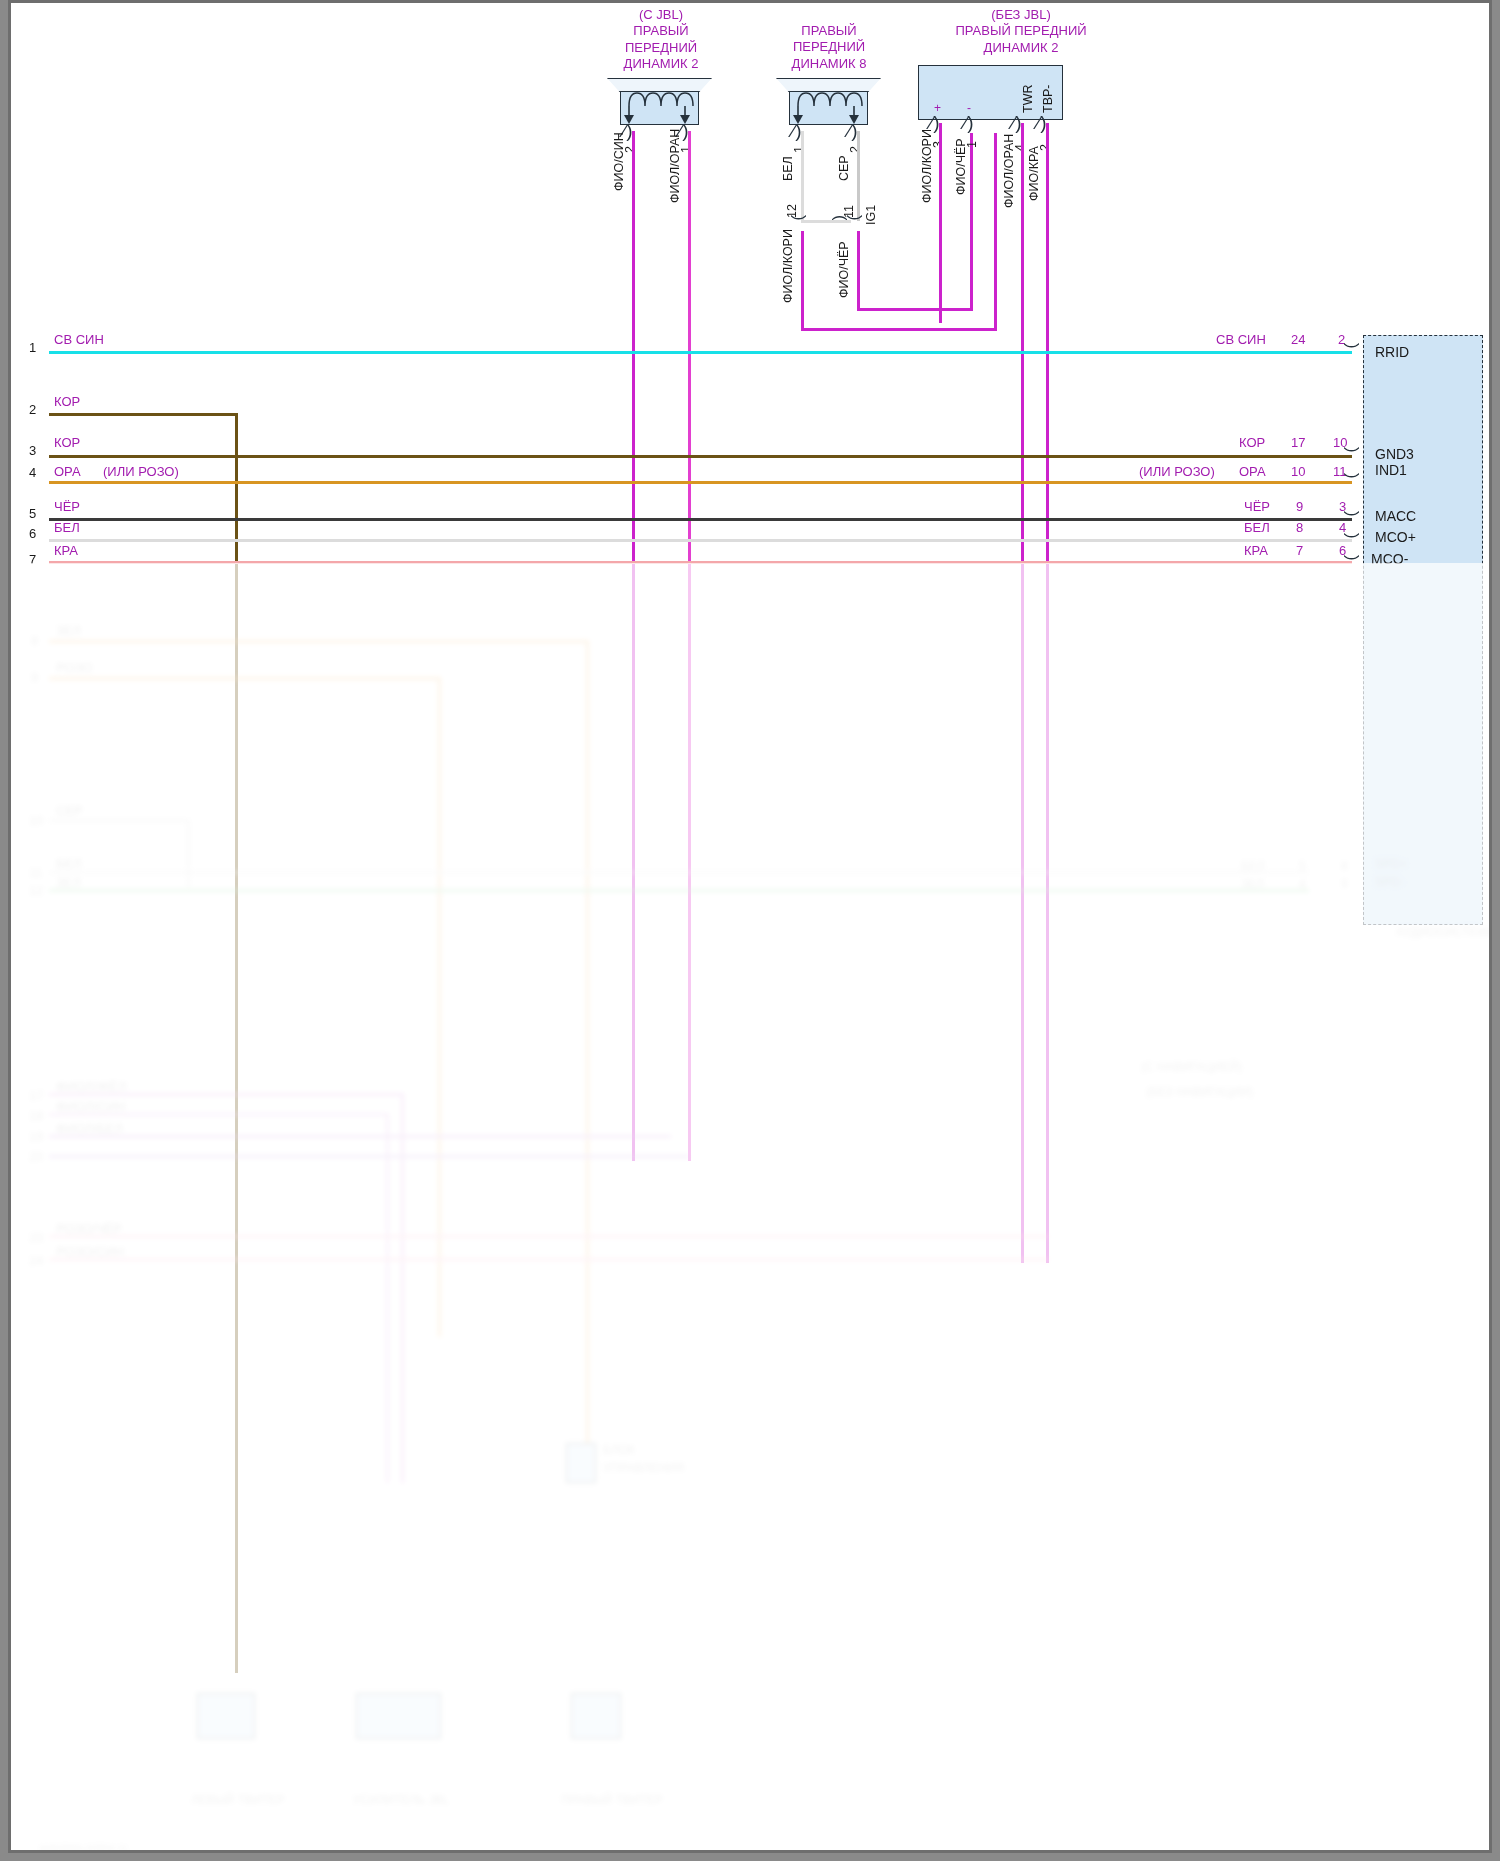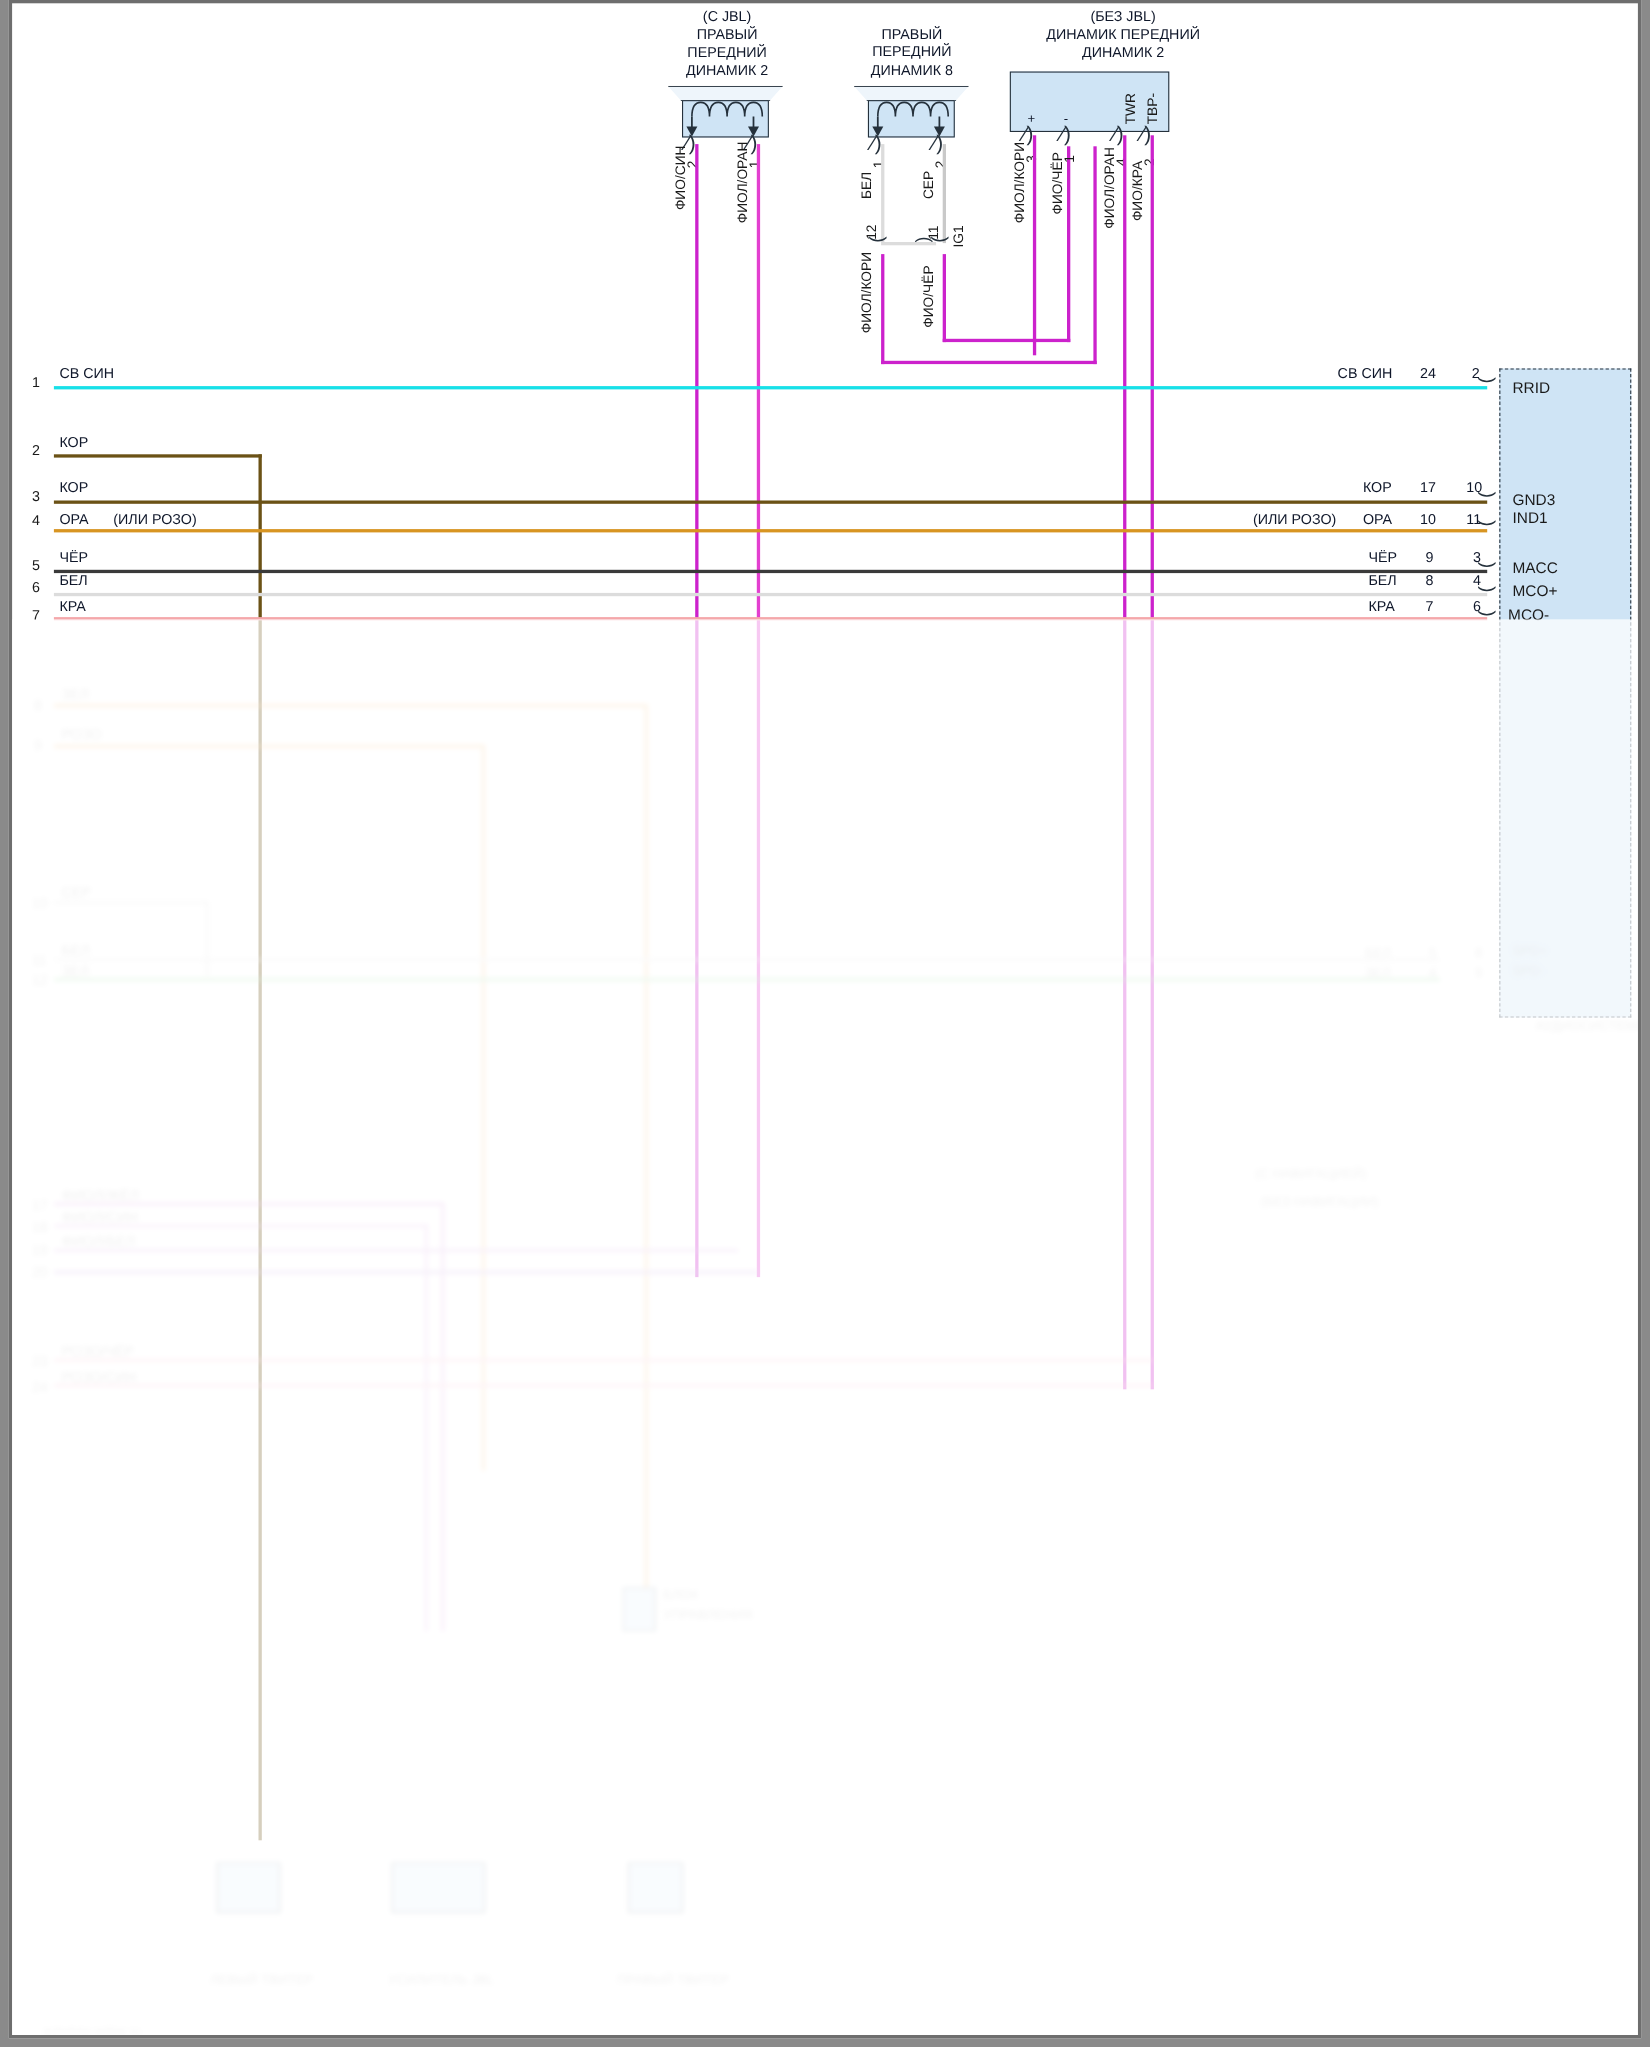--- a/index.html
+++ b/index.html
@@ -25,21 +25,21 @@
   
   #fade {
     position:absolute;
     left:0; top:560px; width:1500px; height:1300px;
     background: rgba(255,255,255,0.72);
     pointer-events:none;
     z-index: 60;
   }
   #blur-wrap { filter: blur(2.4px) opacity(0.45); }
 
-  .lbl { position:absolute; font-size:13px; color:#0f172a; white-space:nowrap; line-height:1.25; }
+  .lbl { position:absolute; font-size:13px; color:#a21caf; white-space:nowrap; line-height:1.25; }
   .lbl.c { text-align:center; }
   .lbl.sm { font-size:12px; }
   .vlbl { position:absolute; font-size:12.5px; color:#1a1a1a; white-space:nowrap;
           transform-origin: 0 0; transform: rotate(-90deg); }
   .vnum { position:absolute; font-size:12.5px; color:#1a1a1a; white-space:nowrap;
           transform-origin: 0 0; transform: rotate(-90deg); }
 
   .wire { position:absolute; }
   .hw { height:3px; }
   .vw { width:3px; }
@@ -152,21 +152,21 @@
     <div class="wire vw" style="left:846px; top:228px; height:80px; background:#cc22cc;"></div>
 
     <div class="wire hw" style="left:790px; top:325px; width:196px; background:#cc22cc;"></div>
     <div class="wire vw" style="left:983px; top:130px; height:198px; background:#cc22cc;"></div>
 
     <div class="wire hw" style="left:846px; top:305px; width:116px; background:#cc22cc;"></div>
     <div class="wire vw" style="left:959px; top:130px; height:178px; background:#cc22cc;"></div>
 
     <div class="lbl c" style="left:900px; top:4px; width:220px;">
       <div>(БЕЗ JBL)</div>
-      <div>ДИНАМИК ПЕРЕДНИЙ</div>
+      <div>ПРАВЫЙ ПЕРЕДНИЙ</div>
       <div>ДИНАМИК 2</div>
     </div>
     <div class="plainbox" style="left:907px; top:62px; width:145px; height:55px;"></div>
     <div class="lbl sm" style="left:923px; top:98px;">+</div>
     <div class="lbl sm" style="left:956px; top:98px;">-</div>
     <div class="vlbl" style="left:1010px; top:110px; font-size:12.5px;">TWR</div>
     <div class="vlbl" style="left:1030px; top:110px; font-size:12.5px;">TBP-</div>
 
     <div class="brk" style="left:919px; top:110px;">⁄)</div>
     <div class="brk" style="left:953px; top:110px;">⁄)</div>

